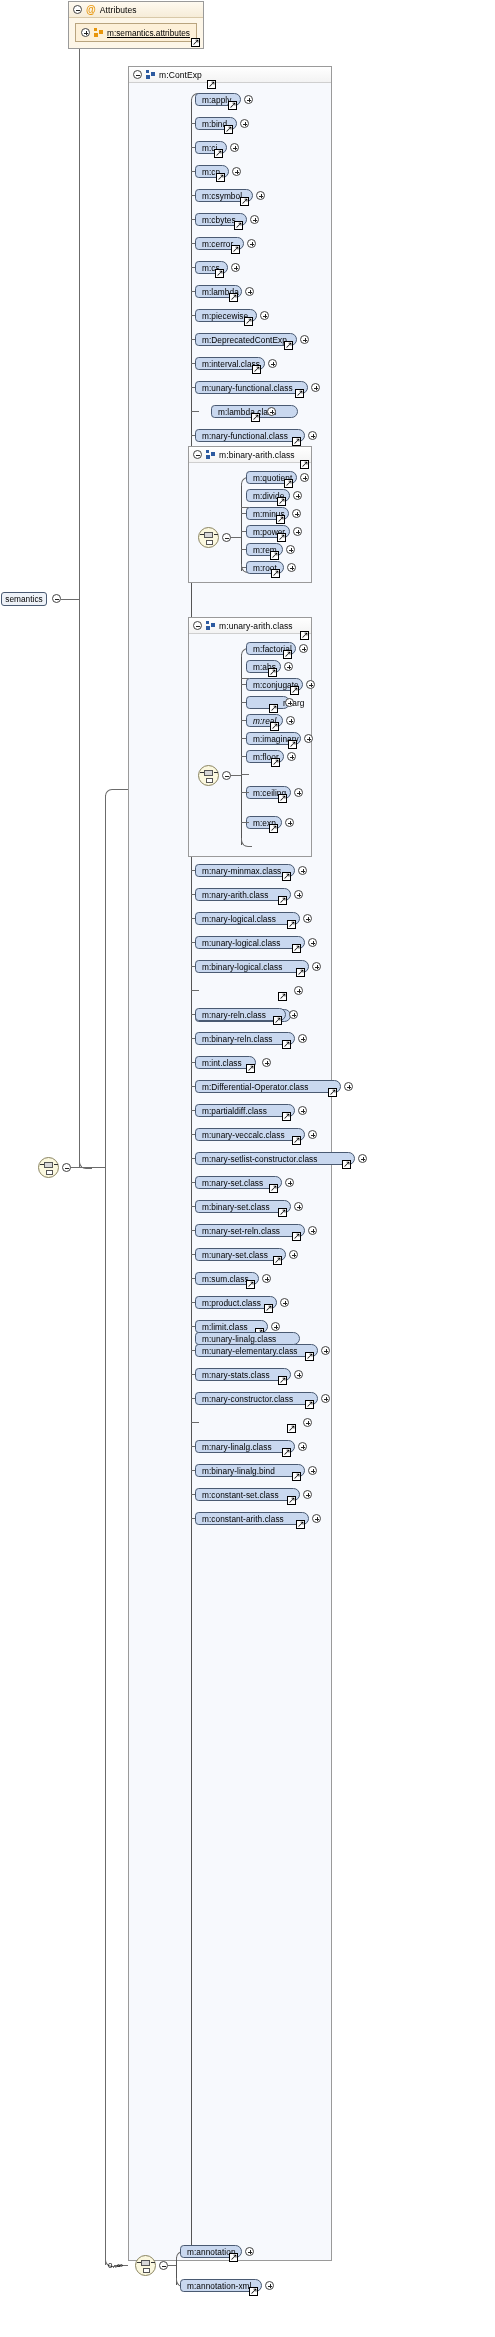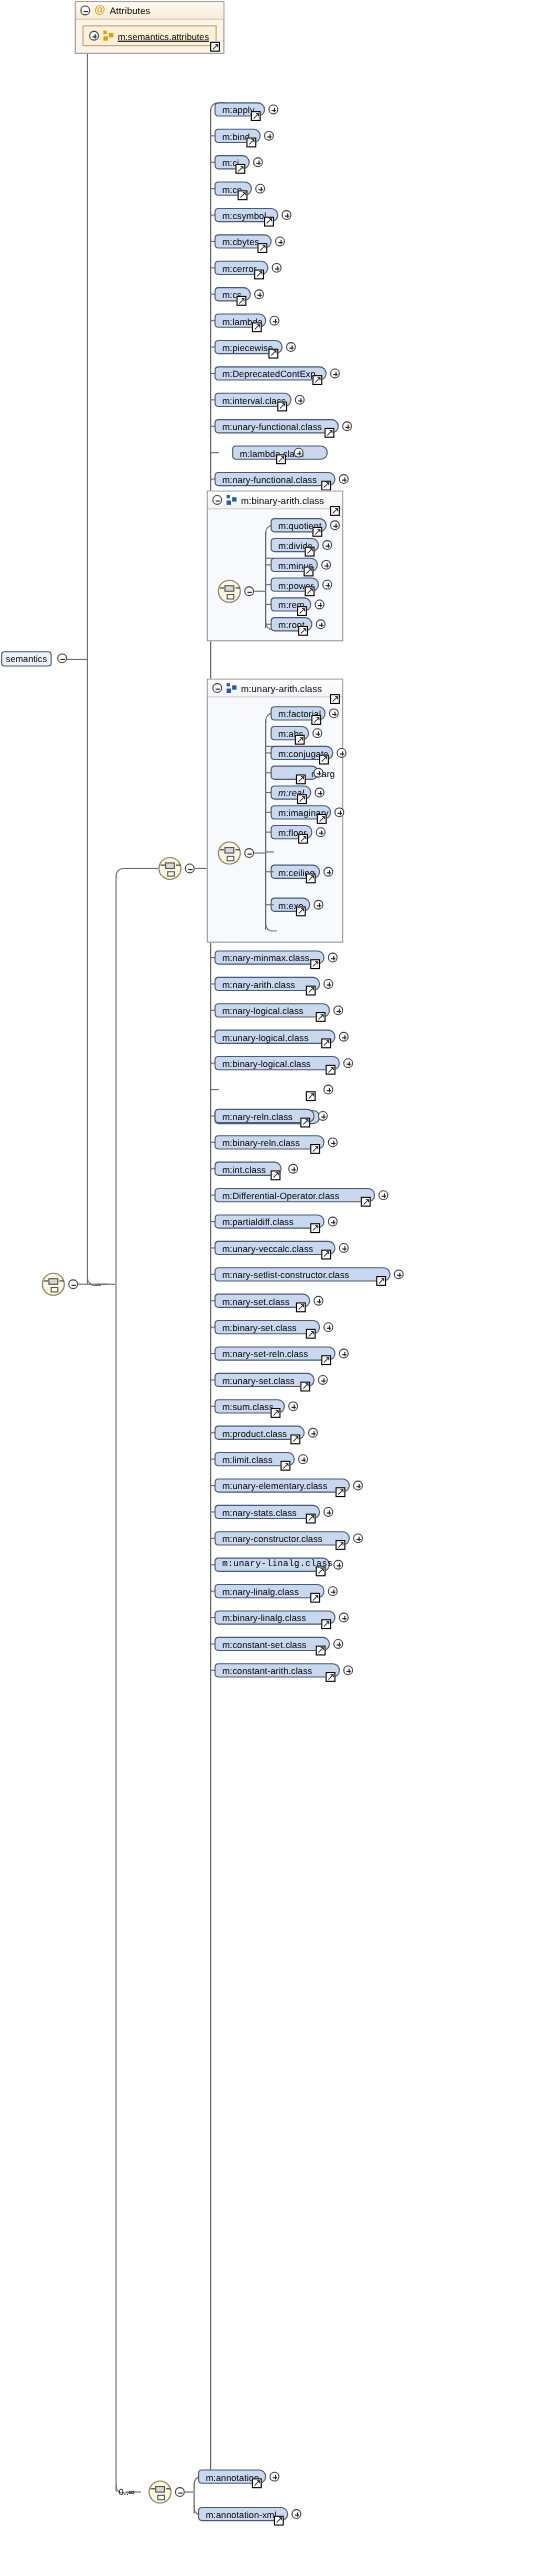--- a/index.html
+++ b/index.html
@@ -266,20 +266,32 @@
 
   <div class="conn" style="left:144px; top:779px;">
     <span class="c-lw"></span>
       <span class="c-top"></span>
       <span class="c-bot"></span>
       <span class="c-rw"></span>
   </div>
   <div class="minus-circ" style="left:168px; top:785px;"></div>
   <div class="hline" style="left:177px; top:789px; width:14px;"></div>
 
+  <div class="groupbox" style="left:128px; top:66px; width:204px; height:2195px;">
+    <div class="group-header">
+      <span class="pm"></span>
+      <span class="mg">
+          <i></i>
+          <i></i>
+          <i></i>
+        </span>
+      <span class="group-title">m:ContExp</span>
+    </div>
+    <div class="lnk" style="left:78px; top:13px;"></div>
+  </div>
 
   <div class="vline thick" style="left:191px; top:99px; height:690px;"></div>
   <div class="vline thick" style="left:191px; top:789px; height:1466px;"></div>
   <div class="elbow" style="left:191px; top:93px; width:13px; height:8px;"></div>
   <div class="elbow-bl" style="left:191px; top:2248px; width:13px; height:8px;"></div>
 
   <div>
 
     <div class="hline" style="left:199px; top:93px; width:6px;"></div>
     <div class="node" style="left:195px; top:93px; width:46px;">
@@ -685,34 +697,34 @@
       </div>
       <div class="lnk" style="left: 278px; top: 1376px;"></div>
       <div class="nodeplus" style="left: 294px; top: 1370px;"></div>
       <div class="hline" style="left: 191px; top: 1398px; width: 8px;"></div>
       <div class="node" style="left: 195px; top: 1392px; width: 123px;">
         <span>m:nary-constructor.class</span>
       </div>
       <div class="lnk" style="left: 305px; top: 1400px;"></div>
       <div class="nodeplus" style="left: 321px; top: 1394px;"></div>
       <div class="hline" style="left: 191px; top: 1422px; width: 8px;"></div>
-      <div class="node" style="left: 195px; top: 1416px; width: 105px; font-family: Liberation Mono, monospace;">
+      <div class="node" style="left: 195px; top: 1332px; width: 105px;">
         <span>m:unary-linalg.class</span>
       </div>
       <div class="lnk" style="left: 287px; top: 1424px;"></div>
       <div class="nodeplus" style="left: 303px; top: 1418px;"></div>
       <div class="hline" style="left: 191px; top: 1446px; width: 8px;"></div>
       <div class="node" style="left: 195px; top: 1440px; width: 100px;">
         <span>m:nary-linalg.class</span>
       </div>
       <div class="lnk" style="left: 282px; top: 1448px;"></div>
       <div class="nodeplus" style="left: 298px; top: 1442px;"></div>
       <div class="hline" style="left: 191px; top: 1470px; width: 8px;"></div>
       <div class="node" style="left: 195px; top: 1464px; width: 110px;">
-        <span>m:binary-linalg.class</span>
+        <span>m:binary-linalg.bind</span>
       </div>
       <div class="lnk" style="left: 292px; top: 1472px;"></div>
       <div class="nodeplus" style="left: 308px; top: 1466px;"></div>
       <div class="hline" style="left: 191px; top: 1494px; width: 8px;"></div>
       <div class="node" style="left: 195px; top: 1488px; width: 105px;">
         <span>m:constant-set.class</span>
       </div>
       <div class="lnk" style="left: 287px; top: 1496px;"></div>
       <div class="nodeplus" style="left: 303px; top: 1490px;"></div>
       <div class="hline" style="left: 191px; top: 1518px; width: 8px;"></div>

